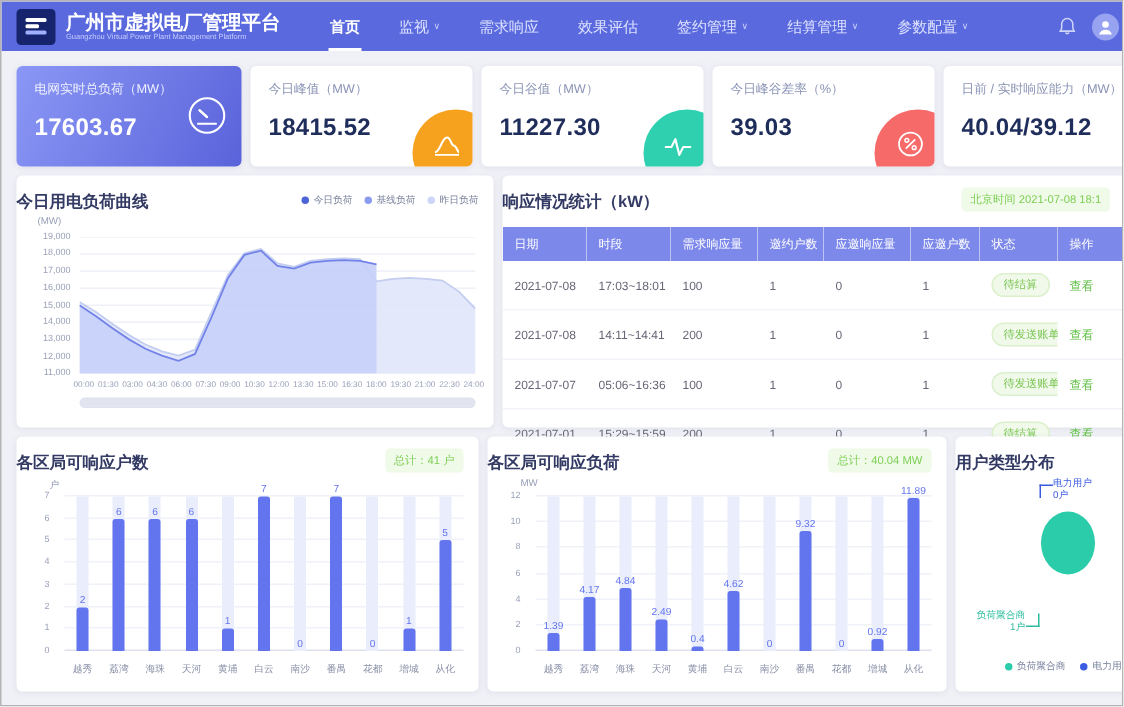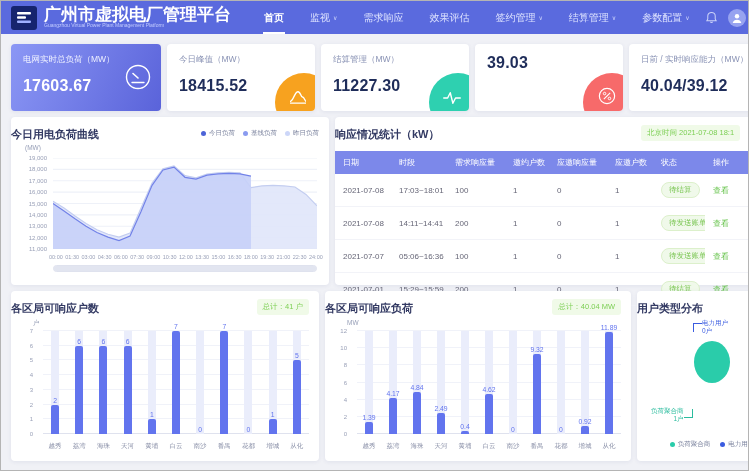--- a/index.html
+++ b/index.html
@@ -4,21 +4,21 @@
 <style>
   * { margin:0; padding:0; box-sizing:border-box; }
   html,body { background:#fff; }
   body { font-family:"Liberation Sans","DejaVu Sans",sans-serif; }
   .page { width:749px; height:471px; border:1px solid #b4b4b4; background:#f0f1f6; overflow:hidden; position:relative; }
 
   
   .navbar { height:33px; background:#5a6ade; display:flex; align-items:center; padding:0 10px; }
   .logo { width:26px; height:24px; background:#16246e; border-radius:3px; display:flex; align-items:center; justify-content:center; flex:0 0 auto; }
   .title-wrap { margin-left:7px; color:#fff; }
-  .nav-title { font-size:17px; font-weight:bold; line-height:14px; white-space:nowrap; }
+  .nav-title { font-size:13px; font-weight:bold; line-height:14px; white-space:nowrap; }
   .nav-sub { font-size:5px; color:#c3ccff; line-height:6px; white-space:nowrap; }
   .nav-items { display:flex; margin-left:20px; height:33px; }
   .nav-item { color:#dde2ff; font-size:10px; padding:0 13px; display:flex; align-items:center; position:relative; cursor:pointer; white-space:nowrap; }
   .nav-item.active { color:#fff; font-weight:bold; }
   .nav-item.active::after { content:""; position:absolute; bottom:0; left:12px; right:12px; height:2px; background:#fff; }
   .caret { font-size:6px; margin-left:3px; opacity:.85; }
   .nav-right { margin-left:auto; display:flex; align-items:center; gap:10px; }
   .avatar { width:18px; height:18px; border-radius:50%; background:#97a3f0; display:flex; align-items:center; justify-content:center; margin-right:-8px; }
 
   
@@ -169,28 +169,29 @@
       <div class="card kpi">
         <div class="kpi-title">今日峰值（MW）</div>
         <div class="kpi-value">18415.52</div>
         <div class="corner" style="background:#f7a21f"></div>
         <svg class="corner-icon" width="20" height="16" viewBox="0 0 22 18">
           <path d="M2 14 C6 14 7 3 11 3 C14 3 14 9 16 9 C18 9 19 14 20 14" stroke="#fff" fill="none" stroke-width="1.6"></path>
           <path d="M2 16 h18" stroke="#fff" stroke-width="1.4"></path>
         </svg>
       </div>
       <div class="card kpi">
-        <div class="kpi-title">结算管理（MW）</div>
+        <div class="kpi-title">今日谷值（MW）</div>
         <div class="kpi-value">11227.30</div>
         <div class="corner" style="background:#2ed0b0"></div>
         <svg class="corner-icon" width="20" height="14" viewBox="0 0 22 16">
           <polyline points="1,8 6,8 9,2 12,14 15,8 21,8" stroke="#fff" fill="none" stroke-width="1.6" stroke-linejoin="round"></polyline>
         </svg>
       </div>
       <div class="card kpi">
+        <div class="kpi-title">今日峰谷差率（%）</div>
         <div class="kpi-value">39.03</div>
         <div class="corner" style="background:#f76a6a"></div>
         <svg class="corner-icon" width="18" height="18" viewBox="0 0 20 20">
           <circle cx="10" cy="10" r="8.5" fill="none" stroke="#fff" stroke-width="1.3"></circle>
           <path d="M6.5 13.5 L13.5 6.5" stroke="#fff" stroke-width="1.3"></path>
           <circle cx="7.3" cy="7.3" r="1.4" fill="none" stroke="#fff" stroke-width="1.1"></circle>
           <circle cx="12.7" cy="12.7" r="1.4" fill="none" stroke="#fff" stroke-width="1.1"></circle>
         </svg>
       </div>
       <div class="card kpi">

